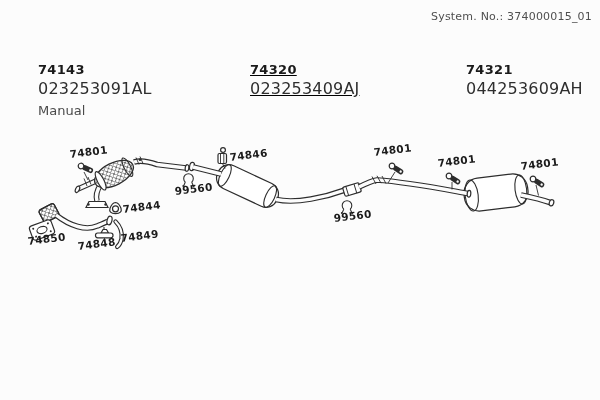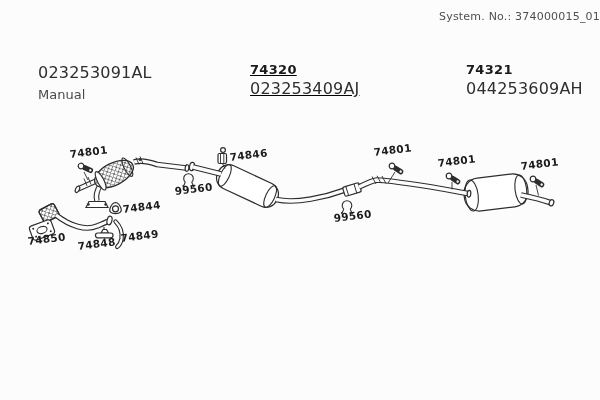--- a/index.html
+++ b/index.html
@@ -5,21 +5,21 @@
   html,body{margin:0;padding:0;}
   body{
     width:600px;height:400px;overflow:hidden;
     background:#fcfcfc;
     font-family:"DejaVu Sans","Liberation Sans",sans-serif;
     position:relative;
   }
   .stage{position:absolute;inset:0;width:600px;height:400px;}
   
   .system-no{
-    position:absolute;top:10px;right:0;
+    position:absolute;top:10px;right:8px;
     font-size:11px;color:#4f4f4f;letter-spacing:.2px;
   }
   
   .part-group{position:absolute;top:62px;line-height:1.25;}
   .pg-1{left:38px;} .pg-2{left:128px;} .pg-3{left:250px;text-decoration:underline;} .pg-4{left:418px;margin-left:48px;}
   .part-no{font-size:13px;font-weight:bold;color:#1a1a1a;letter-spacing:.3px;cursor:pointer;}
   .part-code{font-size:16px;color:#2e2e2e;letter-spacing:.2px;margin-top:1px;}
   .part-variant{font-size:13px;color:#4a4a4a;margin-top:4px;}
   
   .callout{
@@ -52,20 +52,21 @@
 <body>
 
 <div class="stage">
 
   <div class="system-no">
     <span>System. No.:</span>
     <span>374000015_01</span>
   </div>
 
   <div class="part-group pg-1">
+    <div class="part-no">74143</div>
     <div class="part-code">023253091AL</div>
     <div class="part-variant">Manual</div>
   </div>
   <div class="part-group pg-3">
     <div class="part-no">74320</div>
     <div class="part-code">023253409AJ</div>
     <div class="part-variant"></div>
   </div>
   <div class="part-group pg-4">
     <div class="part-no">74321</div>

